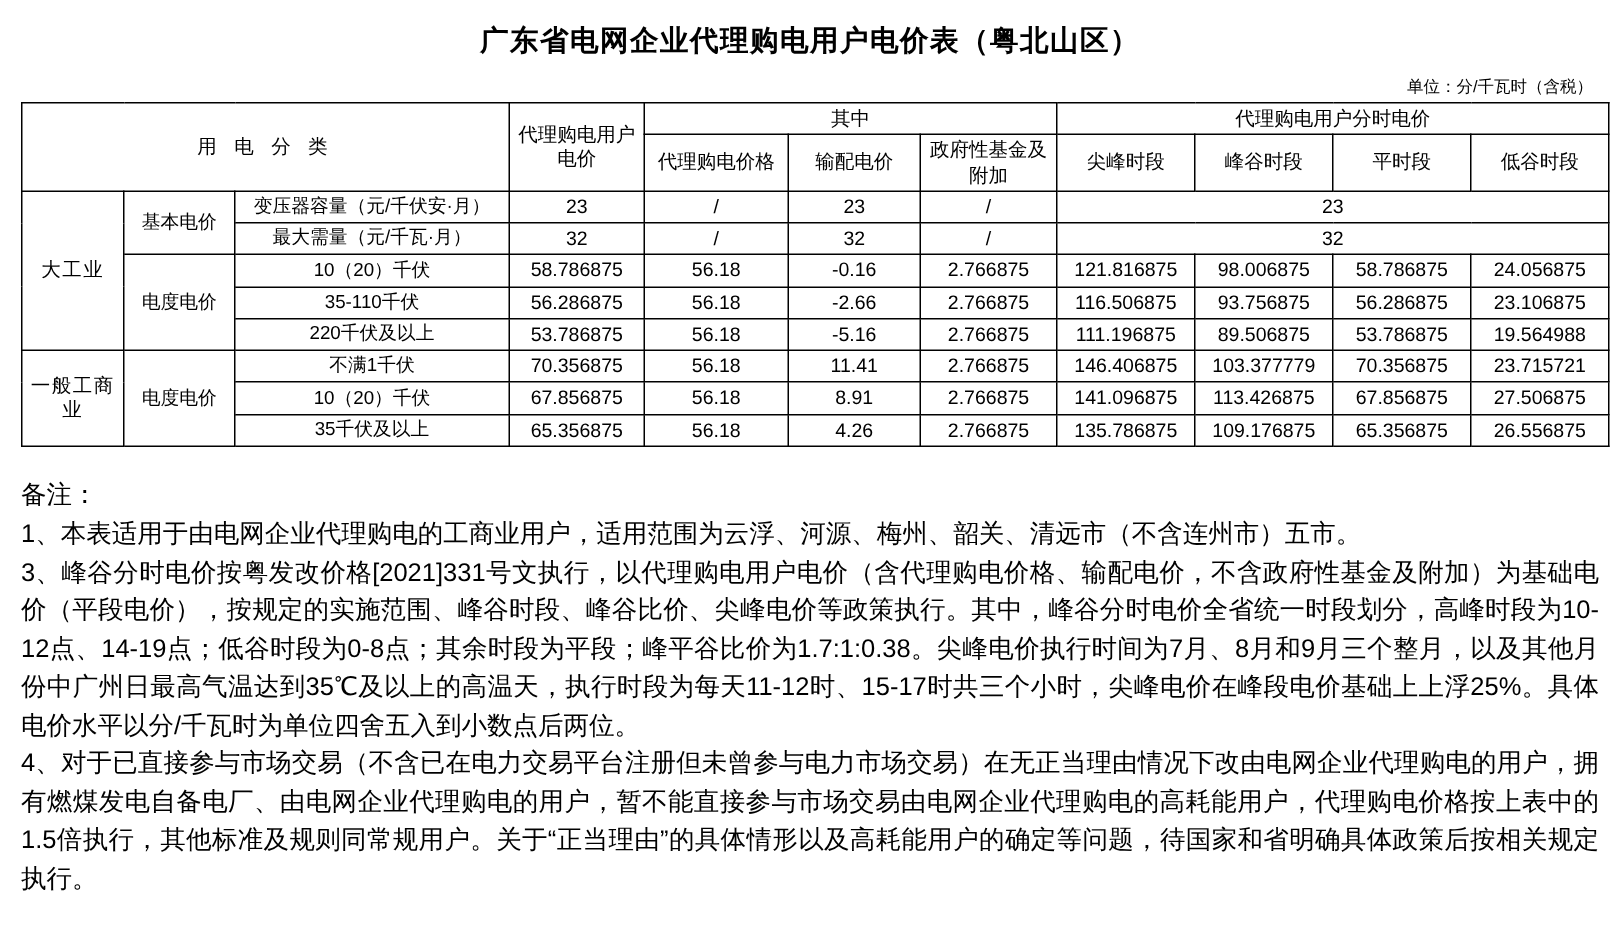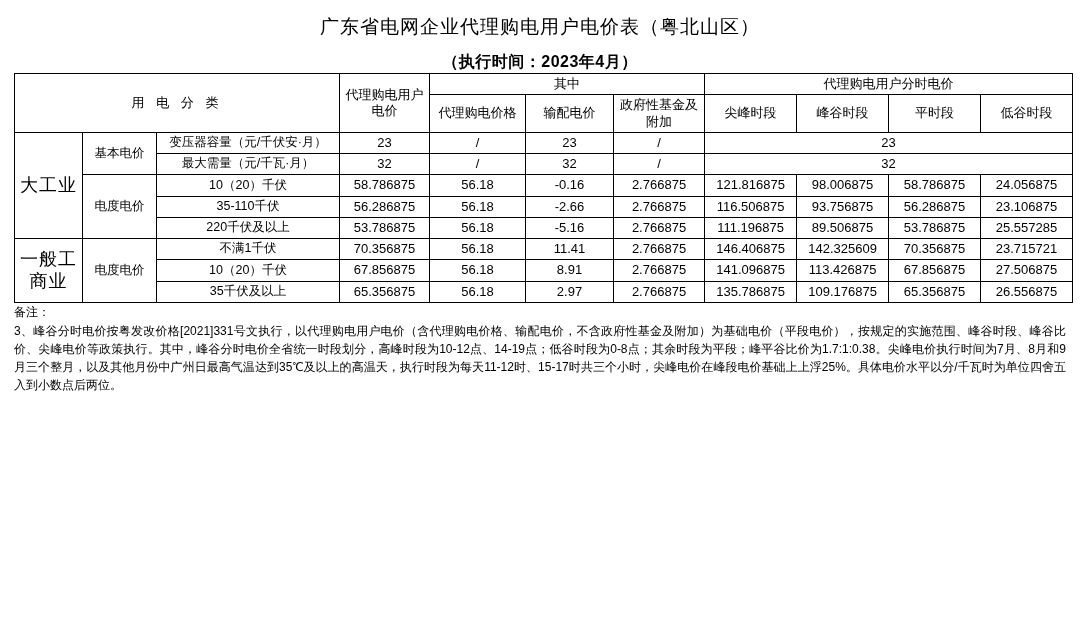--- a/index.html
+++ b/index.html
@@ -17,21 +17,21 @@
   .page {
     width: 1080px;
     height: 624px;
     position: relative;
     box-sizing: border-box;
     padding: 0 14px;
   }
   .title {
     text-align: center;
     font-size: 19px;
-    font-weight: normal;
+    font-weight: bold;
     letter-spacing: 1px;
     margin-top: 14px;
   }
   .subtitle {
     text-align: center;
     font-size: 16px;
     font-weight: bold;
     margin-top: 12px;
     letter-spacing: 0.5px;
   }
@@ -57,49 +57,49 @@
     line-height: 1.25;
   }
   .hdr {
     font-size: 13px;
   }
   .hdr-main {
     font-size: 13px;
     letter-spacing: 4px;
   }
   .cat-cell {
-    font-size: 18px;
+    font-size: 13px;
     letter-spacing: 1px;
   }
   .rowlabel {
     font-size: 12.5px;
   }
   .num {
     font-size: 13px;
   }
   .notes {
-    margin-top: 0;
-    font-size: 12px;
+    margin-top: 19px;
+    font-size: 17px;
     line-height: 1.5;
   }
   .notes .note-head {
     margin-bottom: 1px;
   }
   .notes p {
     margin: 0;
     text-align: justify;
   }
 </style>
 </head>
 <body>
 
 <div class="page">
 
   <div class="title">广东省电网企业代理购电用户电价表（粤北山区）</div>
-  <div class="subtitle">（执行时间：2023年4月）</div>
+  <div class="unit-line">单位：分/千瓦时（含税）</div>
 
   <table class="price">
     <colgroup>
       <col style="width:68px">
       <col style="width:74px">
       <col style="width:183px">
       <col style="width:90px">
       <col style="width:96px">
       <col style="width:88px">
       <col style="width:91px">
@@ -174,61 +174,63 @@
 
       <tr>
         <td class="rowlabel">220千伏及以上</td>
         <td class="num">53.786875</td>
         <td class="num">56.18</td>
         <td class="num">-5.16</td>
         <td class="num">2.766875</td>
         <td class="num">111.196875</td>
         <td class="num">89.506875</td>
         <td class="num">53.786875</td>
-        <td class="num">25.557285</td>
+        <td class="num">19.564988</td>
       </tr>
 
       <tr>
         <td rowspan="3" class="cat-cell">一般工商业</td>
         <td rowspan="3" class="rowlabel">电度电价</td>
         <td class="rowlabel">不满1千伏</td>
         <td class="num">70.356875</td>
         <td class="num">56.18</td>
         <td class="num">11.41</td>
         <td class="num">2.766875</td>
         <td class="num">146.406875</td>
-        <td class="num">142.325609</td>
+        <td class="num">103.377779</td>
         <td class="num">70.356875</td>
         <td class="num">23.715721</td>
       </tr>
 
       <tr>
         <td class="rowlabel">10（20）千伏</td>
         <td class="num">67.856875</td>
         <td class="num">56.18</td>
         <td class="num">8.91</td>
         <td class="num">2.766875</td>
         <td class="num">141.096875</td>
         <td class="num">113.426875</td>
         <td class="num">67.856875</td>
         <td class="num">27.506875</td>
       </tr>
 
       <tr>
         <td class="rowlabel">35千伏及以上</td>
         <td class="num">65.356875</td>
         <td class="num">56.18</td>
-        <td class="num">2.97</td>
+        <td class="num">4.26</td>
         <td class="num">2.766875</td>
         <td class="num">135.786875</td>
         <td class="num">109.176875</td>
         <td class="num">65.356875</td>
         <td class="num">26.556875</td>
       </tr>
     </tbody>
   </table>
 
   <div class="notes">
     <p class="note-head">备注：</p>
+    <p>1、本表适用于由电网企业代理购电的工商业用户，适用范围为云浮、河源、梅州、韶关、清远市（不含连州市）五市。</p>
     <p>3、峰谷分时电价按粤发改价格[2021]331号文执行，以代理购电用户电价（含代理购电价格、输配电价，不含政府性基金及附加）为基础电价（平段电价），按规定的实施范围、峰谷时段、峰谷比价、尖峰电价等政策执行。其中，峰谷分时电价全省统一时段划分，高峰时段为10-12点、14-19点；低谷时段为0-8点；其余时段为平段；峰平谷比价为1.7:1:0.38。尖峰电价执行时间为7月、8月和9月三个整月，以及其他月份中广州日最高气温达到35℃及以上的高温天，执行时段为每天11-12时、15-17时共三个小时，尖峰电价在峰段电价基础上上浮25%。具体电价水平以分/千瓦时为单位四舍五入到小数点后两位。</p>
+    <p>4、对于已直接参与市场交易（不含已在电力交易平台注册但未曾参与电力市场交易）在无正当理由情况下改由电网企业代理购电的用户，拥有燃煤发电自备电厂、由电网企业代理购电的用户，暂不能直接参与市场交易由电网企业代理购电的高耗能用户，代理购电价格按上表中的1.5倍执行，其他标准及规则同常规用户。关于“正当理由”的具体情形以及高耗能用户的确定等问题，待国家和省明确具体政策后按相关规定执行。</p>
   </div>
 
 </div>
 
 </body></html>

